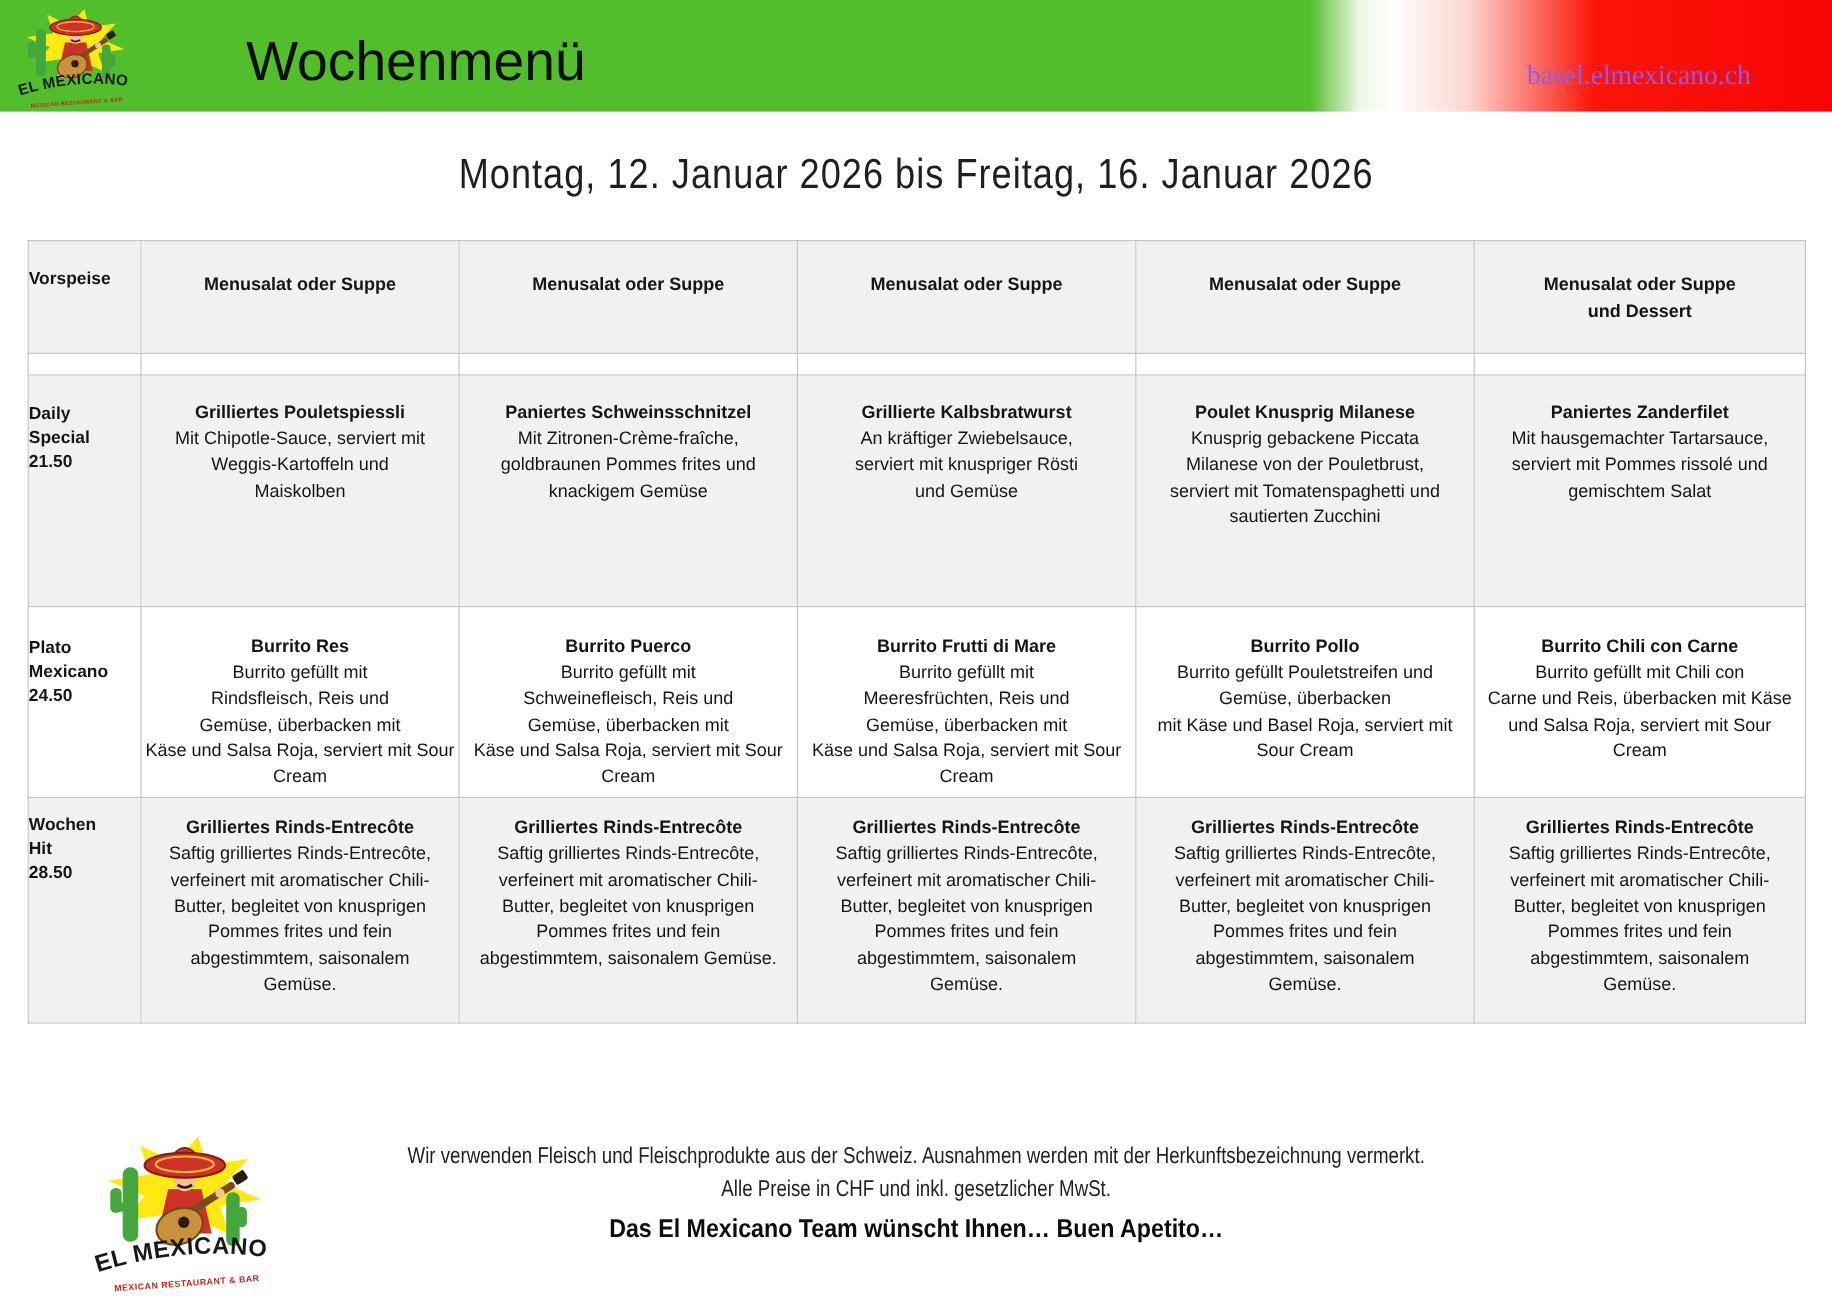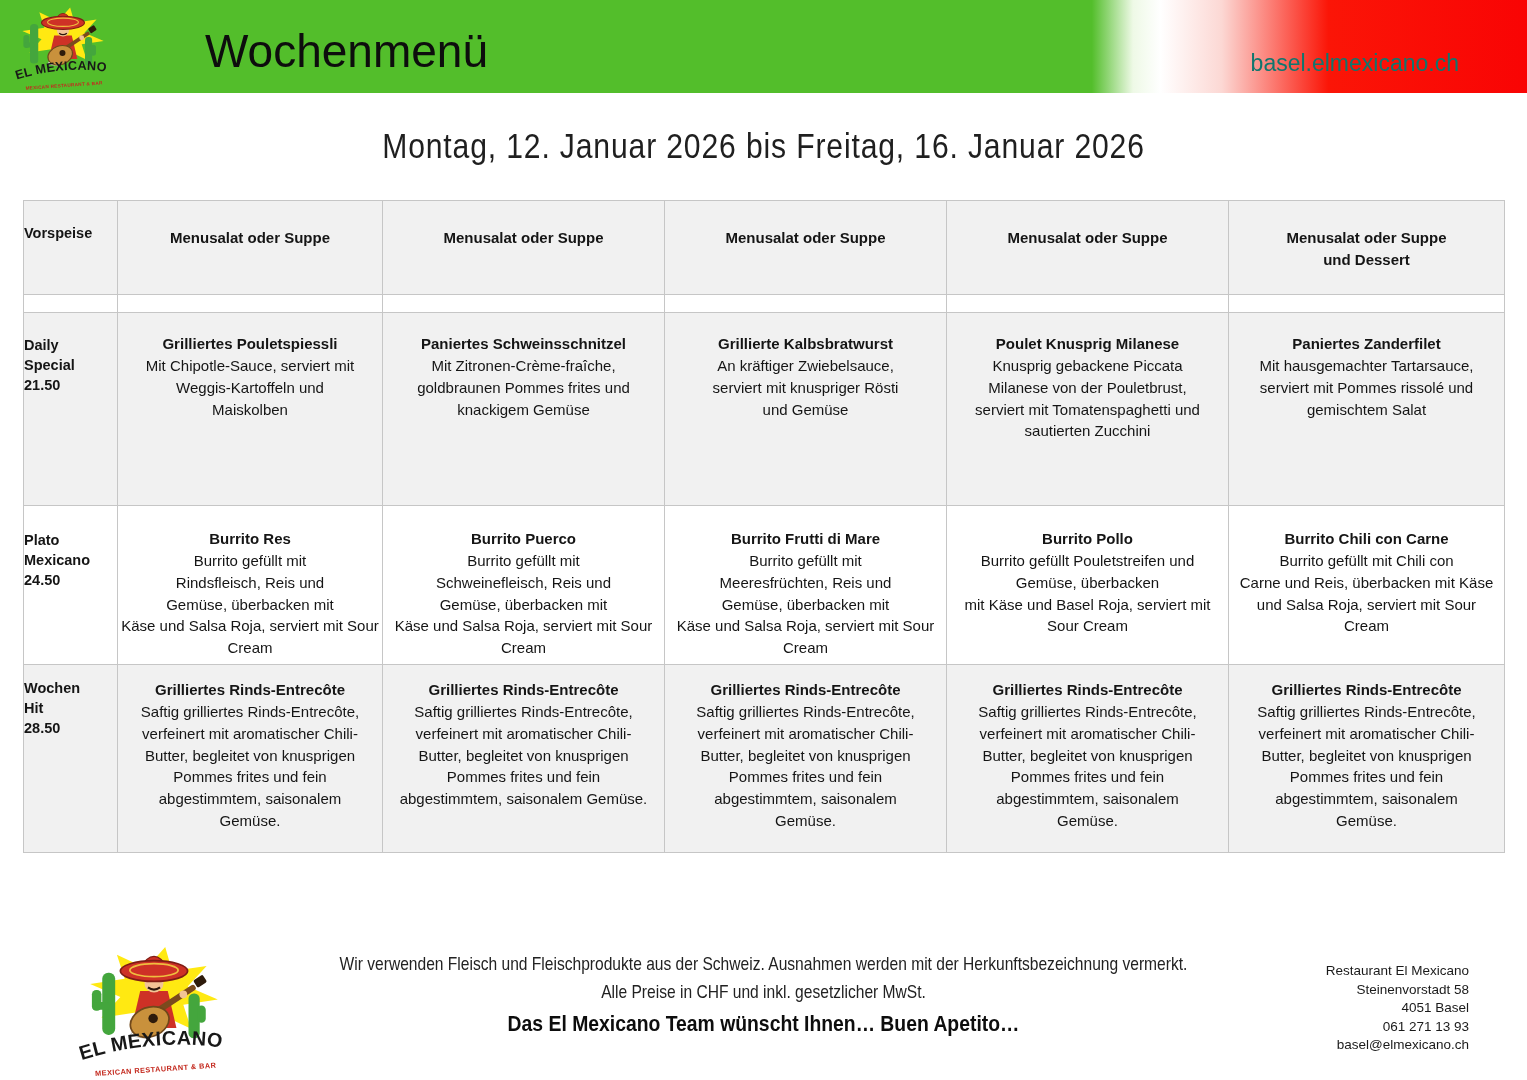--- a/index.html
+++ b/index.html
@@ -6,21 +6,21 @@
   .page{position:relative;width:1527px;height:1080px;background:#ffffff;overflow:hidden;
         font-family:"Liberation Sans",sans-serif;color:#111;}
 
   
   .header-bar{position:absolute;left:0;top:0;width:1527px;height:93px;
     background:linear-gradient(to right,
       #53BE2B 0%, #53BE2B 71.5%,
       #eef9e6 74.2%, #ffffff 76%,
       #fcd8d4 80%, #fb1507 87%, #f90404 100%);}
   .header-title{position:absolute;left:205px;top:24px;font-size:46px;letter-spacing:0px;color:#0d0d0d;}
-  .header-site{position:absolute;right:68px;top:50px;font-size:23px;color:#0f766e;}
+  .header-site{position:absolute;right:68px;top:50px;font-size:23px;color:#8b5cf6;font-family:Liberation Serif, serif;}
 
   .logo-header{position:absolute;left:8px;top:3px;width:110px;height:88px;}
   .logo-footer{position:absolute;left:66px;top:940px;width:176px;height:138px;}
 
   
   .date-heading{position:absolute;left:0;top:126px;width:1527px;text-align:center;
     font-size:35px;letter-spacing:1px;color:#1f1f1f;transform:scaleX(0.86);transform-origin:center;}
 
   
   table.menu{position:absolute;left:23px;top:200px;width:1481px;border-collapse:collapse;
@@ -294,21 +294,14 @@
     <text font-size="23" font-weight="bold" fill="#181818" letter-spacing="0.5" font-family="Liberation Sans, sans-serif">
       <textPath href="#lg-arc-f" startOffset="2">EL MEXICANO</textPath>
     </text>
     <text x="102" y="153" text-anchor="middle" font-size="8.5" font-weight="bold" fill="#C42A1F" letter-spacing="0.5" transform="rotate(-4 100 150)" font-family="Liberation Sans, sans-serif">MEXICAN RESTAURANT &amp; BAR</text>
   </svg>
 
   <div class="foot-line1">Wir verwenden Fleisch und Fleischprodukte aus der Schweiz. Ausnahmen werden mit der Herkunftsbezeichnung vermerkt.</div>
   <div class="foot-line2">Alle Preise in CHF und inkl. gesetzlicher MwSt.</div>
   <div class="foot-msg">Das El Mexicano Team wünscht Ihnen… Buen Apetito…</div>
 
-  <div class="contact">
-    <div>Restaurant El Mexicano</div>
-    <div>Steinenvorstadt 58</div>
-    <div>4051 Basel</div>
-    <div>061 271 13 93</div>
-    <div>basel@elmexicano.ch</div>
-  </div>
 
 </div>
 
 </body></html>

